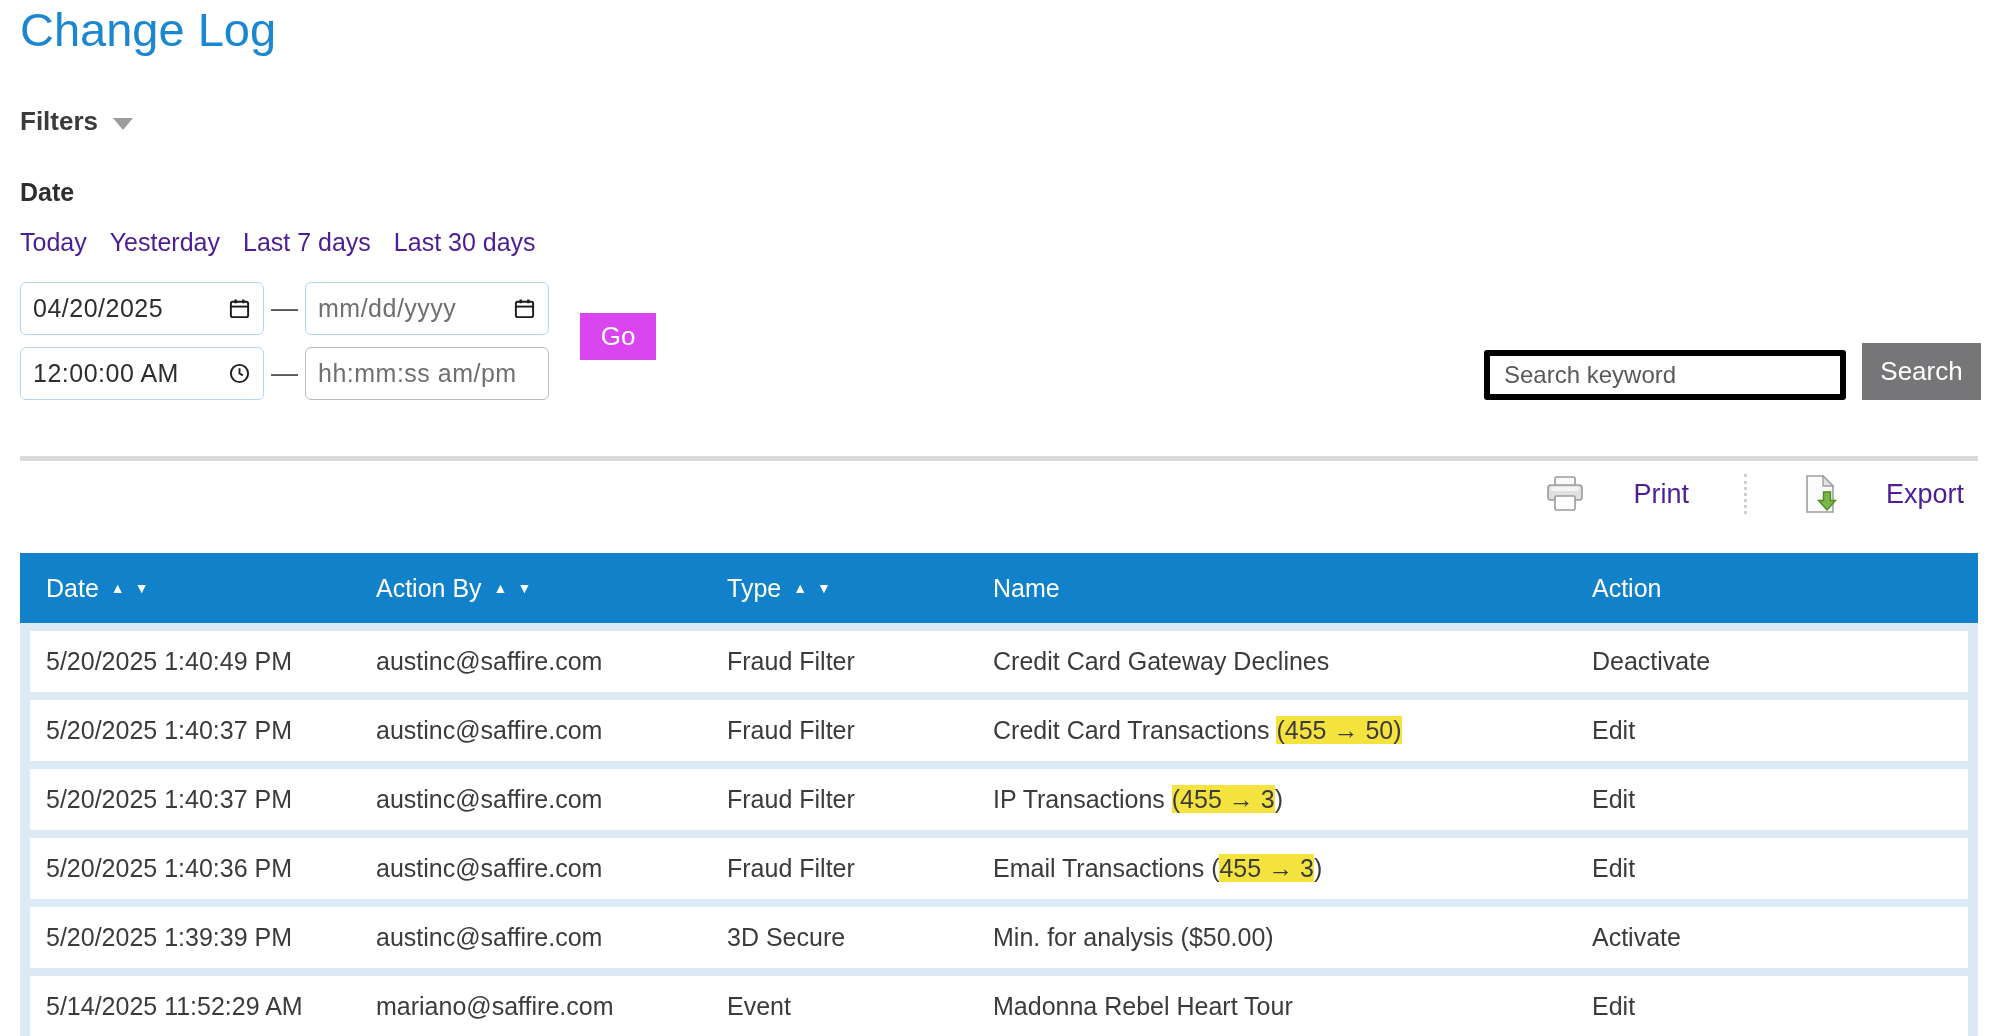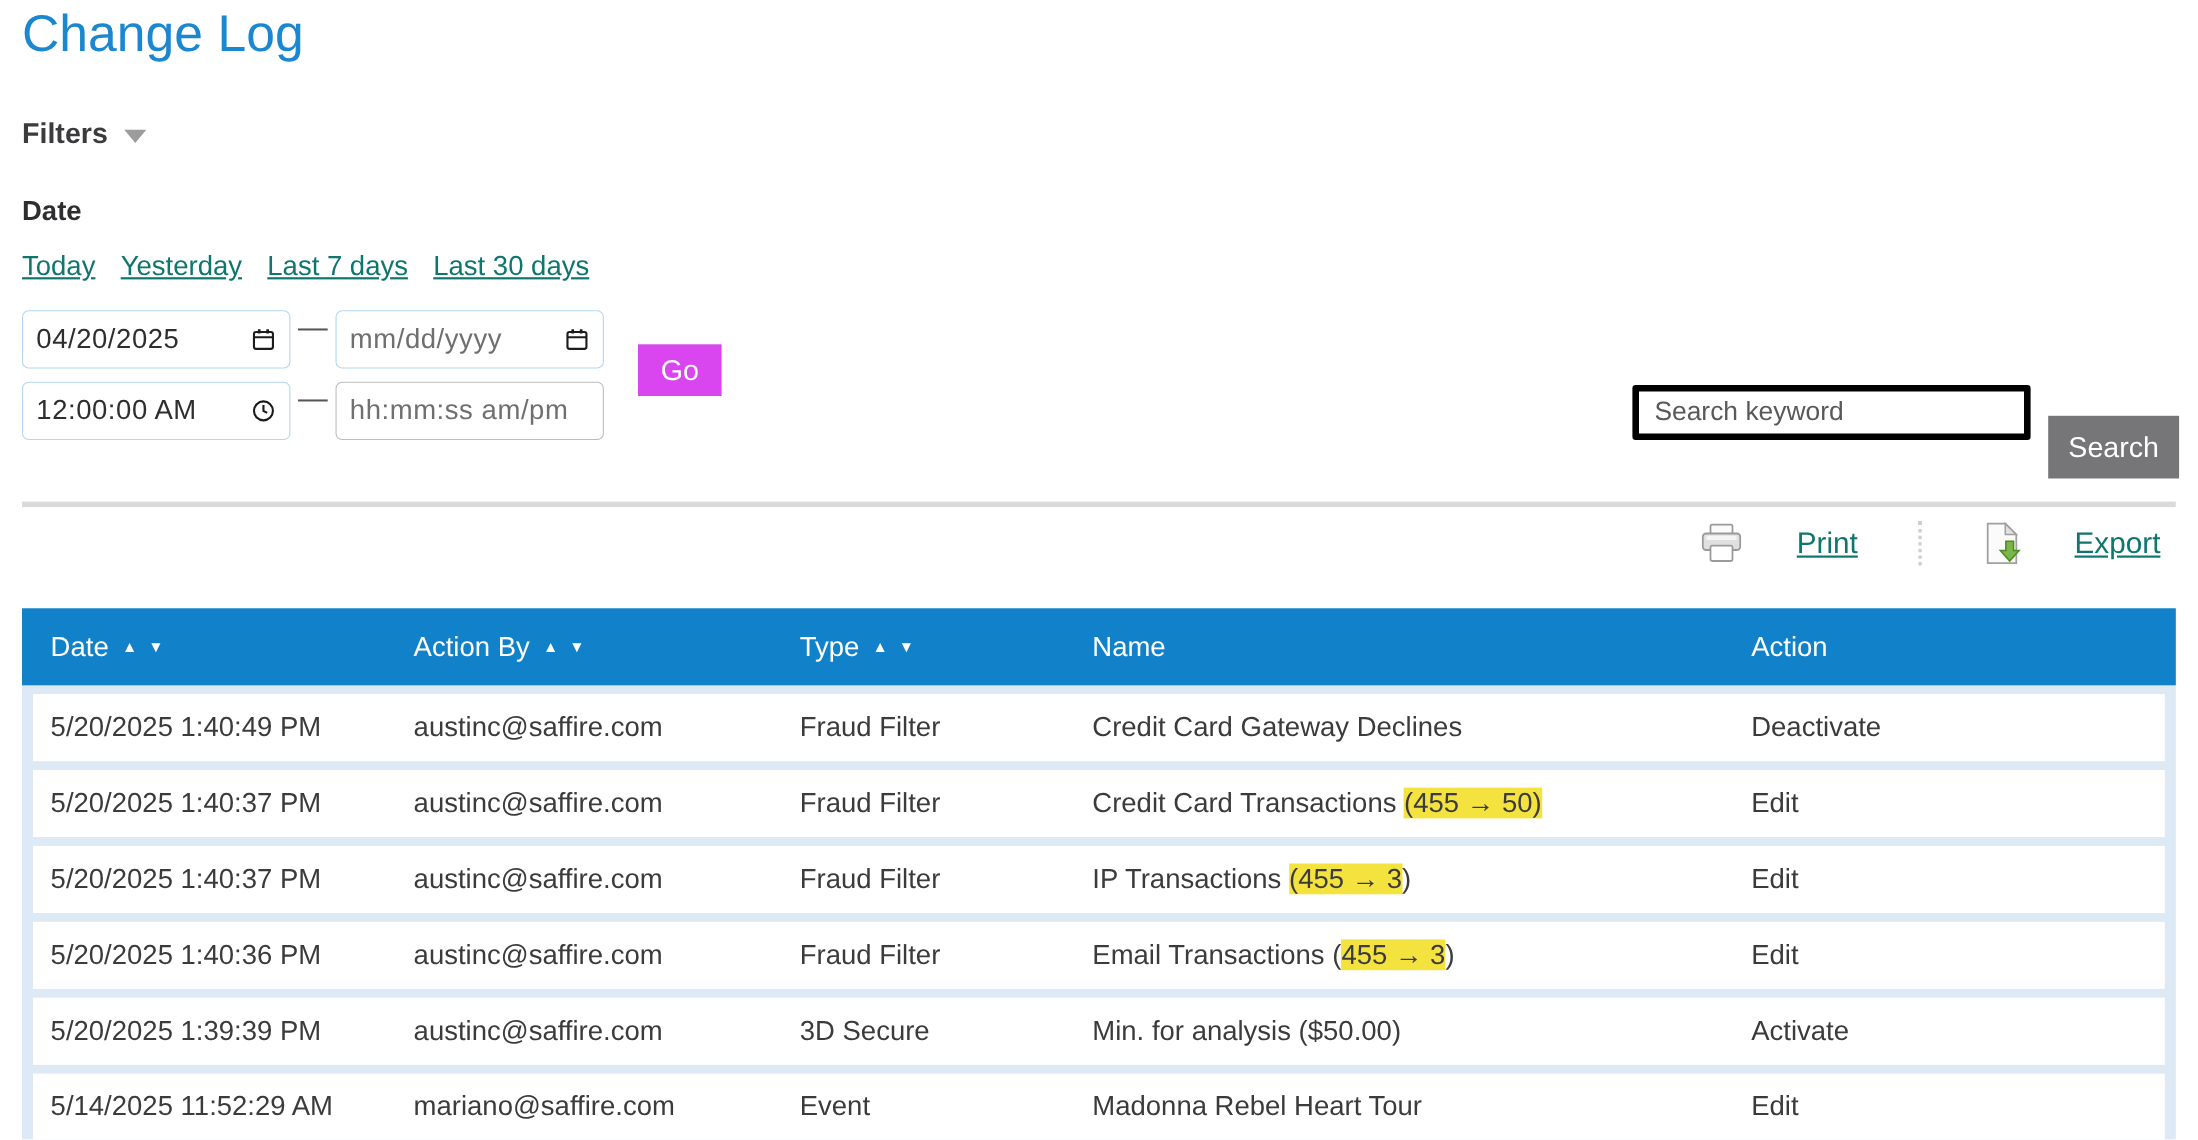--- a/index.html
+++ b/index.html
@@ -4,21 +4,21 @@
 <style>
   * { box-sizing: border-box; margin: 0; padding: 0; }
   html, body { width: 1998px; height: 1036px; }
   body {
     position: relative;
     overflow: hidden;
     background: #ffffff;
     font-family: "Liberation Sans", sans-serif;
     color: #3b3b3d;
   }
-  a { color: #0f766e; text-decoration: underline; cursor: pointer; }
+  a { color: #4c1d95; cursor: pointer; }
 
   
   .page-title {
     position: absolute; left: 20px; top: 2px;
     font-size: 47px; font-weight: 400; color: #1b87d0;
   }
 
   
   .filters-toggle {
     position: absolute; left: 20px; top: 106px;
@@ -38,21 +38,21 @@
   }
 
   .quick-links {
     position: absolute; left: 20px; top: 228px;
     display: flex; gap: 23px; font-size: 25px;
   }
 
   
   .range-row {
     position: absolute; left: 20px;
-    display: flex; 
+    display: flex; align-items: center;
   }
   .range-row.dates { top: 282px; }
   .range-row.times { top: 347px; }
   .input-wrap {
     width: 244px; height: 53px;
     border: 1px solid #b3d7f0; border-radius: 6px;
     display: flex; align-items: center;
     padding: 0 12px; background: #fff;
   }
   .input-wrap.gray { border-color: #bdbdbd; }
@@ -83,21 +83,21 @@
     border: 6px solid #000000; border-radius: 3px;
     padding: 0 14px; font-size: 24px; color: #2e2e30;
     font-family: "Liberation Sans", sans-serif; outline: none;
   }
   .search-input::placeholder { color: #595959; opacity: 1; }
   .search-button {
     position: absolute; left: 1862px; top: 343px;
     width: 119px; height: 57px;
     background: #767678; color: #ffffff;
     border: none; font-size: 26px;
-    font-family: "Liberation Sans", sans-serif; cursor: pointer; margin-top: 35px;
+    font-family: "Liberation Sans", sans-serif; cursor: pointer;
   }
 
   .divider {
     position: absolute; left: 20px; top: 456px;
     width: 1958px; height: 5px; background: #dadada;
   }
 
   
   .toolbar {
     position: absolute; top: 474px; right: 34px;

